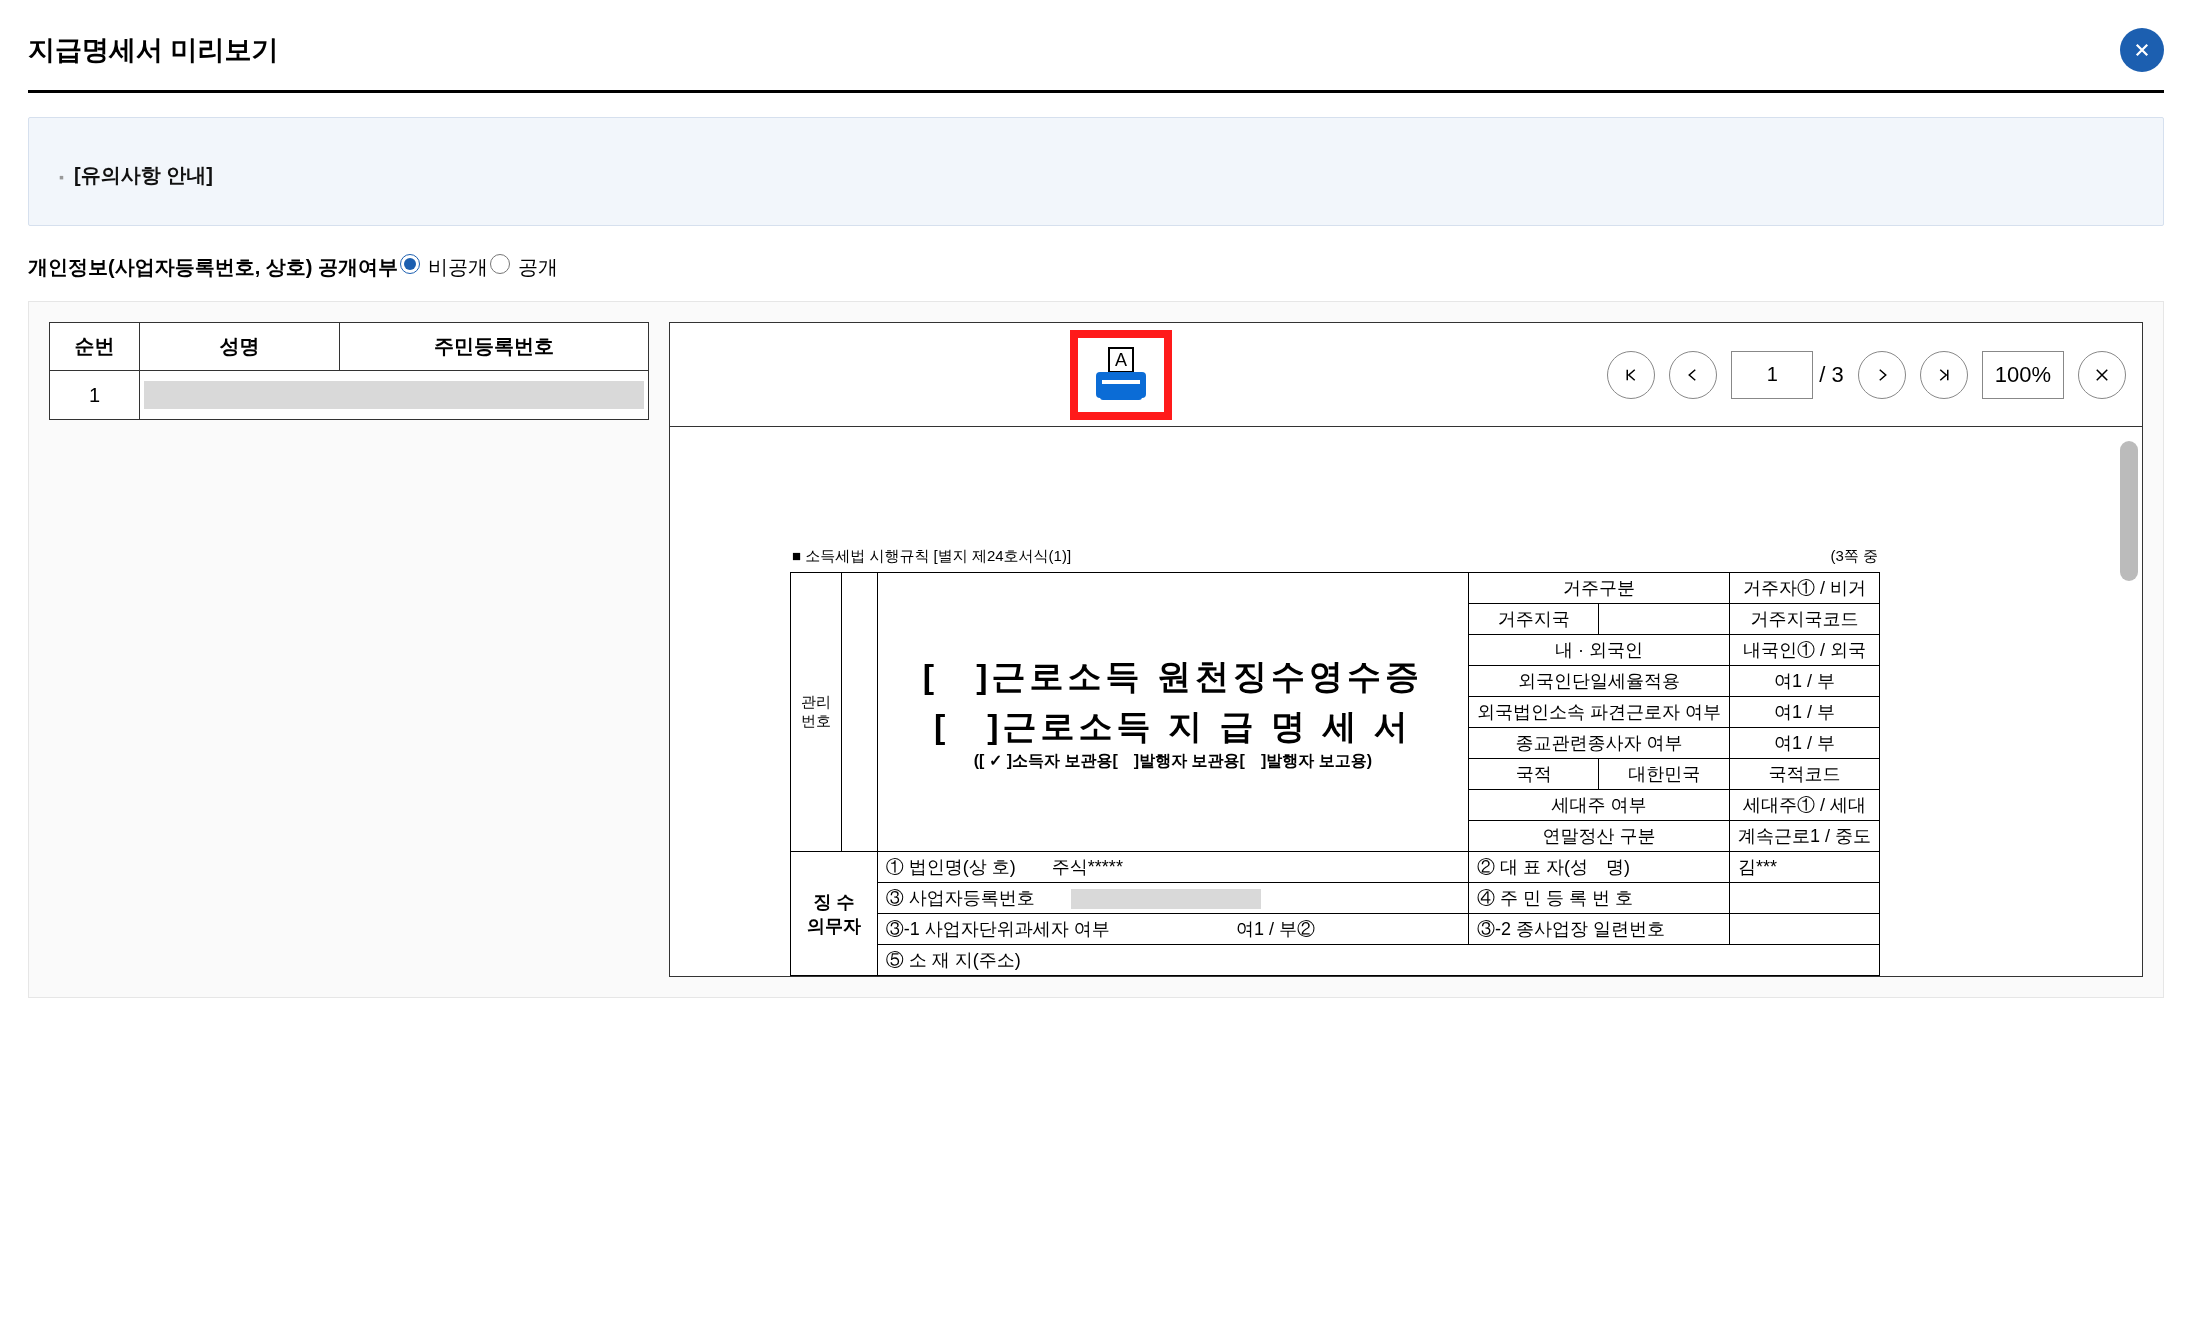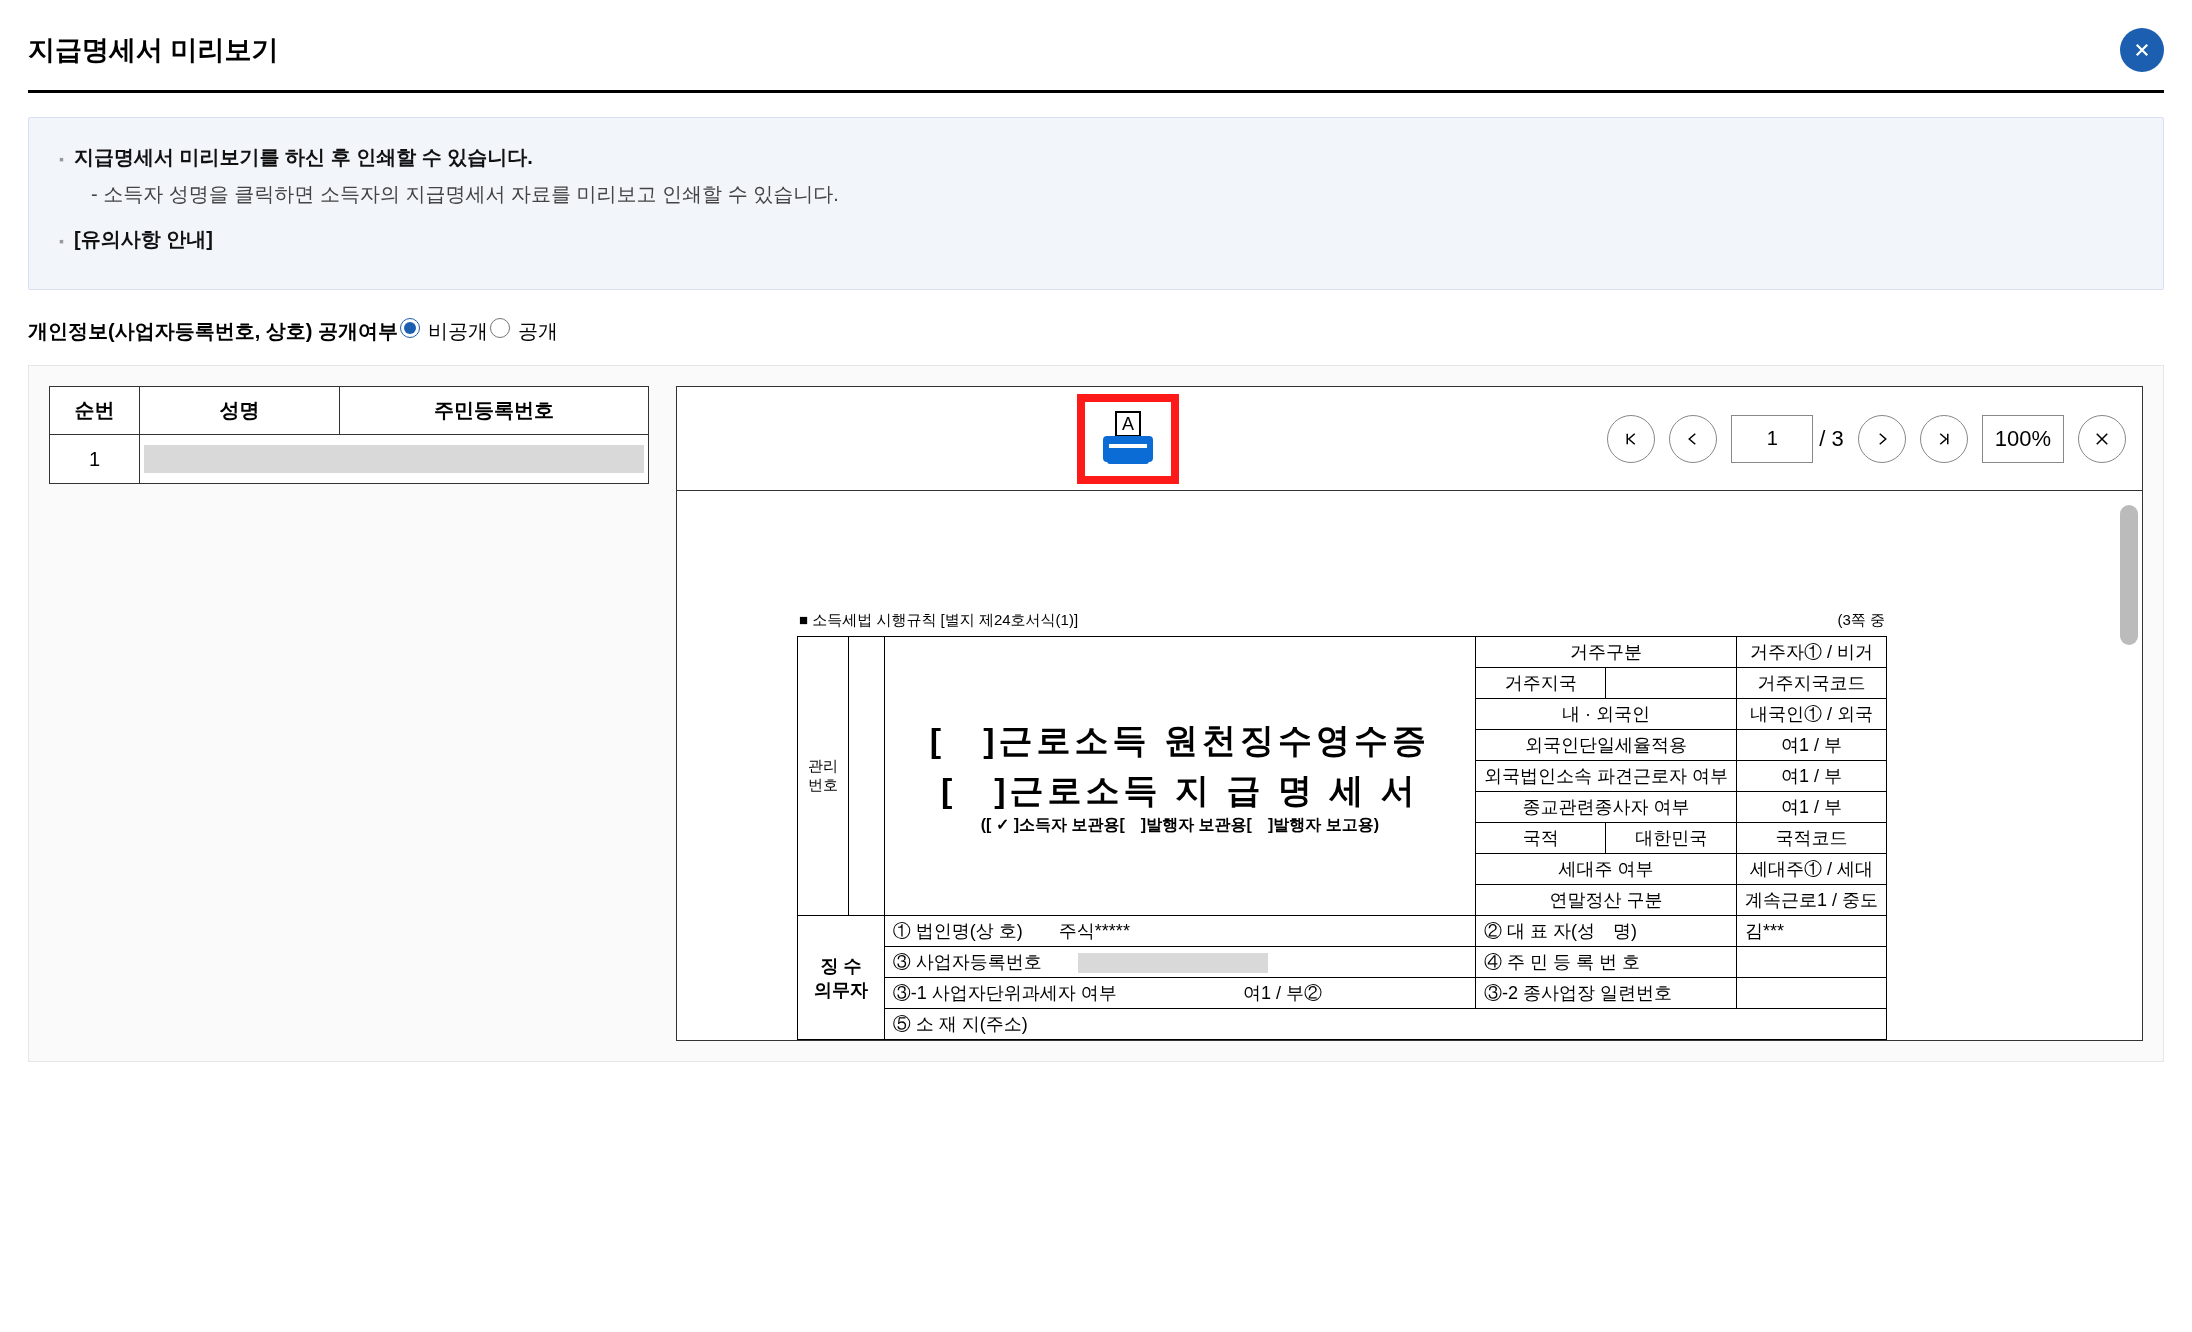--- a/index.html
+++ b/index.html
@@ -27,21 +27,21 @@
     .info-item.note { margin-top: 18px; }
     .info-head { font-weight: 700; font-size: 20px; margin-bottom: 10px; color:#111;}
     .info-head::before{content:"▪";font-size:14px;color:#999;margin-right:10px;}
     .info-sub { font-size: 20px; color:#444; margin-left:32px; margin-top:6px;}
     .radio-row { display: flex; align-items: center; gap: 2px; font-size: 20px; margin-bottom: 20px; flex-wrap:wrap;}
     .radio-label { font-weight: 700; }
     .radio-opt { display: inline-flex; gap: 8px; cursor:pointer;}
     .radio-opt input { width: 20px; height: 20px; accent-color:#1C5FB0;}
     .viewer-wrap {
       border: 1px solid #e6e6e6; background: #fafafa;
-      padding: 20px; display: flex; gap: 27px; min-height: 680px;
+      padding: 20px; display: flex; gap: 20px; min-height: 680px;
     }
     .list-table { border:1px solid #333; background:#fff; width:600px; border-collapse:collapse; align-self:flex-start;}
     .list-table th, .list-table td { border:1px solid #333; padding:10px 0; text-align:center; font-size:20px;}
     .list-table th { font-weight:700; background:#fff;}
     .cell-masked{height:28px;background:#d9d9d9;margin:0 4px;}
     .viewer { flex:1; border:1px solid #333; background:#fff; display:flex; flex-direction:column; position:relative;}
     .toolbar { border-bottom:1px solid #333; height:104px; display:flex; align-items:center; justify-content:space-between; padding:0 16px 0 400px;}
     .print-btn{width:102px;height:90px;border:8px solid #ff1a1a;display:flex;align-items:center;justify-content:center;cursor:pointer;}
     .print-inner svg{display:block;}
     .tb-right{display:flex;align-items:center;gap:14px;}
@@ -70,24 +70,20 @@
   <div class="title">지급명세서 미리보기</div>
   <div class="close-circle">
     <svg viewBox="0 0 24 24" fill="none" stroke="#fff" stroke-width="3">
         <path d="M5 5l14 14M19 5L5 19"></path>
       </svg>
   </div>
 </div>
 <hr class="divider">
 
 <div class="info-box">
-  <div class="info-item">
-    <div class="info-head">지급명세서 미리보기를 하신 후 인쇄할 수 있습니다.</div>
-    <div class="info-sub">- 소득자 성명을 클릭하면 소득자의 지급명세서 자료를 미리보고 인쇄할 수 있습니다.</div>
-  </div>
   <div class="info-item note">
     <div class="info-head">[유의사항 안내]</div>
   </div>
 </div>
 
 <div class="radio-row">
   <span class="radio-label">개인정보(사업자등록번호, 상호) 공개여부</span>
   <label class="radio-opt">
     <input type="radio" name="disc" checked="" style="">
     <span>비공개</span>

